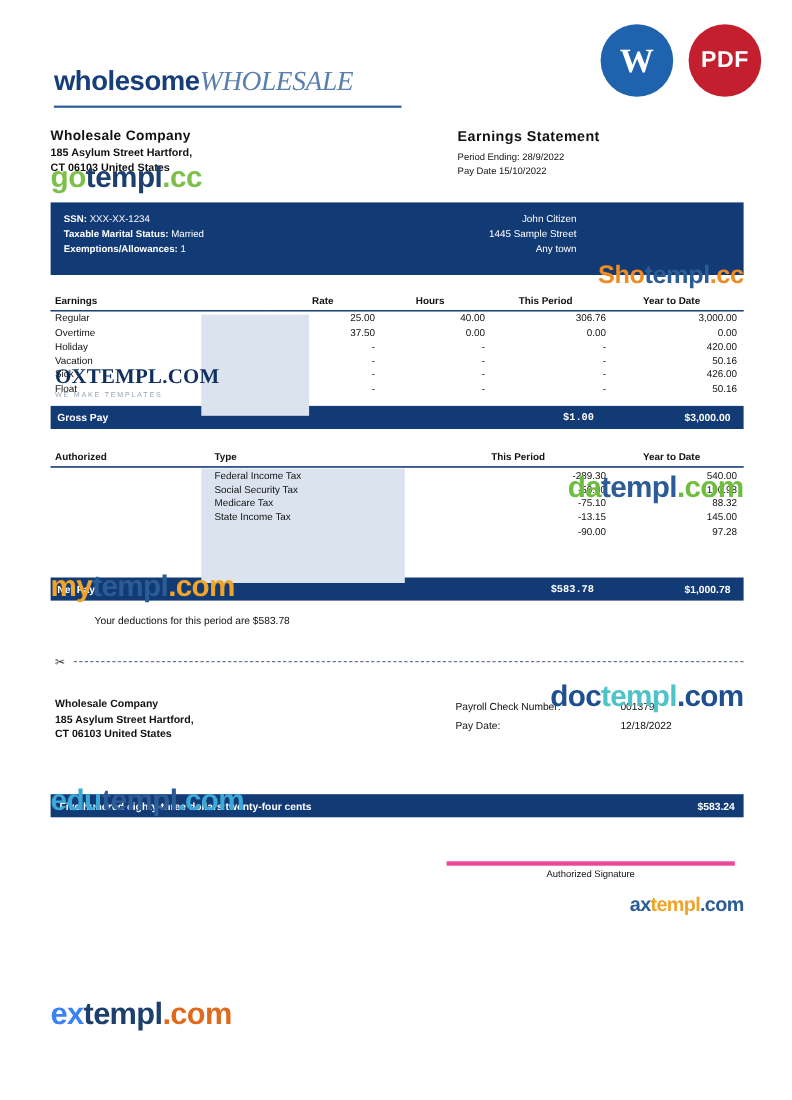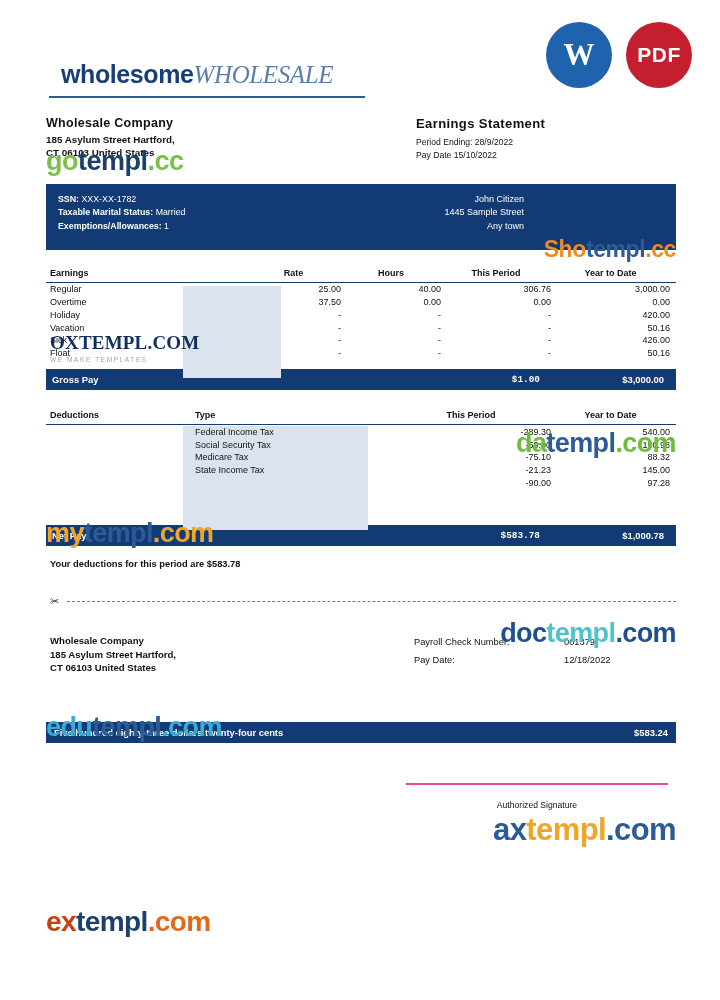--- a/index.html
+++ b/index.html
@@ -45,21 +45,21 @@
     left: 46px; top: 58px;
     width: 630px;
   }
 
   
   .logo-row { position: relative; height: 52px; }
   .logo-text {
     position: absolute; left: 3px; top: 2px;
     font-size: 25px; letter-spacing: -0.4px;
   }
-  .logo-a { color: #173e7a; font-weight: bold; font-family: "Liberation Sans", sans-serif; margin-left: 12px; }
+  .logo-a { color: #173e7a; font-weight: bold; font-family: "Liberation Sans", sans-serif; }
   .logo-b { color: #5a7fae; font-family: "Liberation Serif", serif; font-style: italic; font-weight: normal; }
   .logo-rule {
     position: absolute; left: 3px; top: 38px; width: 316px; height: 2px;
     background: #2c5d9b;
   }
 
   
   .top-cols { display: flex; margin-top: 6px; }
   .company { width: 330px; }
   .company .name {
@@ -118,21 +118,21 @@
   .bar .v2 { width: 130px; text-align: right; padding-right: 6px; }
 
   
   .ded-wrap { margin-top: 16px; position: relative; }
   .ded-shade {
     position: absolute; left: 137px; top: 20px; width: 185px; height: 104px;
     background: #dbe3ee; z-index: 0;
   }
   .ded-wrap table { position: relative; z-index: 2; }
   .ded-head th { border-bottom: 1.4px solid #123a75; }
-  .note { margin-top: 13px; font-size: 9.3px; font-weight: bold; color: #111; padding-left: 4px; }
+  .note { margin-top: 13px; font-size: 9.3px; font-weight: normal; color: #111; padding-left: 4px; margin-left: 36px; }
 
   
   .cut { margin-top: 26px; display: flex; align-items: center; padding-left: 4px; }
   .cut .sc { font-size: 11px; color: #333; margin-right: 8px; }
   .cut .dash { flex: 1; border-top: 1.2px dashed #6b7a8c; }
 
   
   .check { margin-top: 26px; display: flex; }
   .check-left { width: 330px; font-size: 9.6px; font-weight: bold; color: #111; line-height: 1.4; padding-left: 4px; }
   .check-right { flex: 1; font-size: 9.3px; color: #111; line-height: 1.85; padding-left: 38px; }
@@ -145,22 +145,22 @@
     margin-top: 47px;
     background: #123a75; color: #fff; height: 21px;
     display: flex; align-items: center; font-size: 9.4px; font-weight: bold;
     padding: 0 8px;
   }
   .amt-bar .w { flex: 1; }
   .amt-bar .a { }
 
   .sig {
     margin-top: 40px; margin-left: 360px; width: 262px;
-    border-top: 2px solid #ec4899; text-align: center;
-    font-size: 8.6px; color: #111; padding-top: 15px;
+    border-top: 4px solid #ec4899; text-align: center;
+    font-size: 8.6px; color: #111; padding-top: 2px;
   }
 
   
   .wm { position: absolute; z-index: 30; pointer-events: none; white-space: nowrap; }
   .wm-go {
     left: 46px; top: 146px; font-size: 27px; font-weight: bold;
     font-family: "Liberation Sans", sans-serif; letter-spacing: -0.5px;
   }
   .wm-go .g { color: #7cc04a; } .wm-go .t { color: #1c3f6e; } .wm-go .d { color: #7cc04a; }
 
@@ -189,28 +189,28 @@
     right: 44px; top: 618px; font-size: 27px; font-weight: bold; letter-spacing: -0.6px;
   }
   .wm-doc .a { color: #1f4f8f; } .wm-doc .b { color: #4ec3c9; } .wm-doc .c { color: #1f4f8f; }
 
   .wm-edu {
     left: 46px; top: 712px; font-size: 27px; font-weight: bold; letter-spacing: -0.6px;
   }
   .wm-edu .a { color: #3aa9d8; } .wm-edu .b { color: #2b5c96; } .wm-edu .c { color: #3aa9d8; }
 
   .wm-ax {
-    right: 44px; top: 812px; font-size: 31px; font-weight: bold; letter-spacing: -0.6px;
+    right: 44px; top: 812px; font-size: 18px; font-weight: bold; letter-spacing: -0.6px;
   }
   .wm-ax .a { color: #2b5c96; } .wm-ax .b { color: #f0a52a; } .wm-ax .c { color: #2b5c96; }
 
   .wm-ex {
     left: 46px; top: 906px; font-size: 28px; font-weight: bold; letter-spacing: -0.6px;
   }
-  .wm-ex .a { color: #c2410c; text-align: right; } .wm-ex .b { color: #1c3f6e; } .wm-ex .c { color: #e06a1b; }
+  .wm-ex .a { color: #3b82f6; text-align: right; } .wm-ex .b { color: #1c3f6e; } .wm-ex .c { color: #e06a1b; }
 </style>
 </head>
 <body>
 
 <div class="page">
 
   <div class="badges">
     <div class="badge badge-word">
       <span>W</span>
     </div>
@@ -239,21 +239,21 @@
       <div class="stmt">
         <div class="title">Earnings  Statement</div>
         <div class="sub">Period Ending: 28/9/2022</div>
         <div class="sub">Pay Date 15/10/2022</div>
       </div>
     </div>
 
     <div class="band">
       <div class="band-left">
         <div><b>SSN:</b>
-          <span>XXX-XX-1782</span></div>
+          <span>XXX-XX-1234</span></div>
         <div><b>Taxable Marital  Status:</b>
           <span>Married</span></div>
         <div><b>Exemptions/Allowances:</b>
           <span>1</span></div>
       </div>
       <div class="band-right">
         <span class="rline">John Citizen</span>
         <span class="rline">1445 Sample Street</span>
         <span class="rline">Any town</span>
       </div>
@@ -322,21 +322,21 @@
       <div class="lbl">Gross Pay</div>
       <div class="v1">$1.00</div>
       <div class="v2">$3,000.00</div>
     </div>
 
     <div class="ded-wrap">
       <div class="ded-shade"></div>
       <table class="tbl">
         <thead>
           <tr class="ded-head">
-            <th class="l" style="width:145px">Deductions</th>
+            <th class="l" style="width:145px">Authorized</th>
             <th class="l" style="width:200px">Type</th>
             <th style="width:160px">This Period</th>
             <th style="padding-right:6px">Year to Date</th>
           </tr>
         </thead>
         <tbody>
           <tr>
               <td></td>
               <td class="l">Federal Income Tax</td>
               <td>-289.30</td>
@@ -350,21 +350,21 @@
             </tr>
           <tr>
               <td></td>
               <td class="l">Medicare Tax</td>
               <td>-75.10</td>
               <td style="padding-right:6px">88.32</td>
             </tr>
           <tr>
               <td></td>
               <td class="l">State Income Tax</td>
-              <td>-21.23</td>
+              <td>-13.15</td>
               <td style="padding-right:6px">145.00</td>
             </tr>
           <tr>
               <td></td>
               <td class="l"></td>
               <td>-90.00</td>
               <td style="padding-right:6px">97.28</td>
             </tr>
           <tr>
               <td style="height:26px"></td>

